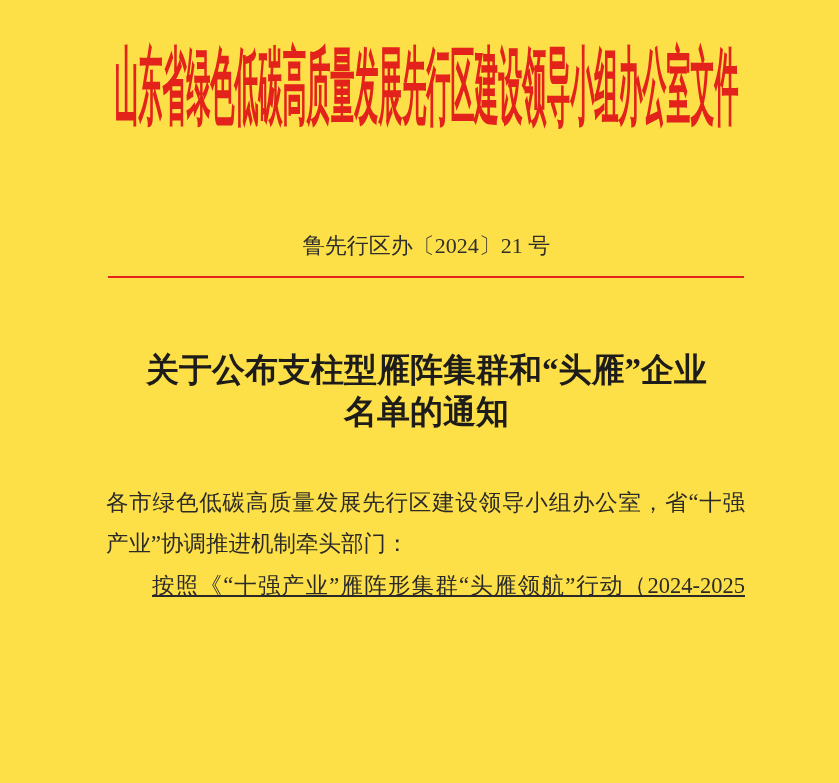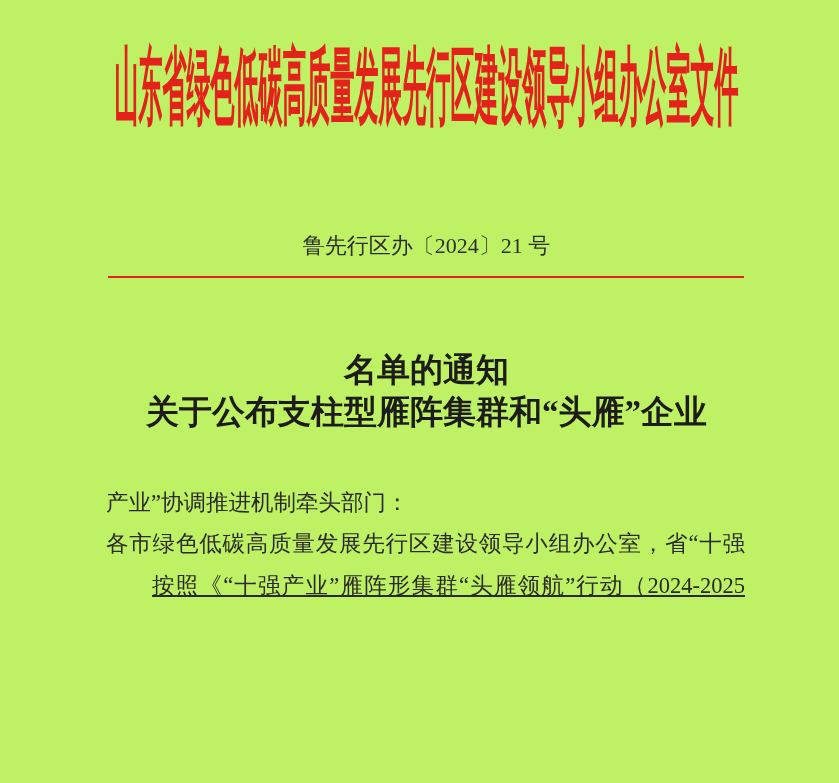--- a/index.html
+++ b/index.html
@@ -4,21 +4,21 @@
 <style>
   html, body {
     margin: 0;
     padding: 0;
     background: #ffffff;
   }
   .page {
     position: relative;
     width: 839px;
     height: 783px;
-    background: #bef264;
+    background: #fde047;
     overflow: hidden;
     font-family: "Liberation Serif", "DejaVu Serif", serif;
   }
   .centered {
     position: absolute;
     left: 14px;
     right: 0;
     text-align: center;
   }
   
@@ -87,23 +87,23 @@
 
 <div class="page">
 
   <div class="centered letterhead">山东省绿色低碳高质量发展先行区建设领导小组办公室文件</div>
 
   <div class="centered doc-number">鲁先行区办〔2024〕21 号</div>
 
   <div class="red-rule"></div>
 
   <div class="centered doc-title">
+    <div>关于公布支柱型雁阵集群和“头雁”企业</div>
     <div>名单的通知</div>
-    <div>关于公布支柱型雁阵集群和“头雁”企业</div>
   </div>
 
   <div class="body-text">
+    <div class="body-line jl">各市绿色低碳高质量发展先行区建设领导小组办公室，省“十强</div>
     <div class="body-line">产业”协调推进机制牵头部门：</div>
-    <div class="body-line jl">各市绿色低碳高质量发展先行区建设领导小组办公室，省“十强</div>
     <div class="body-line jl indent">按照《“十强产业”雁阵形集群“头雁领航”行动（2024-2025</div>
   </div>
 
 </div>
 
 </body></html>

